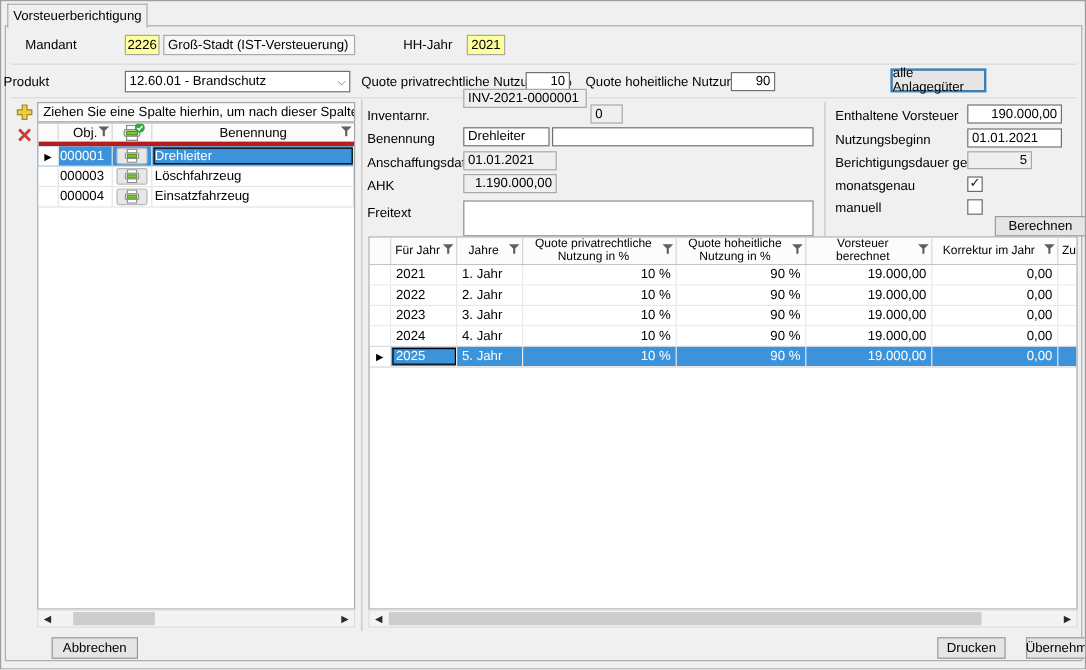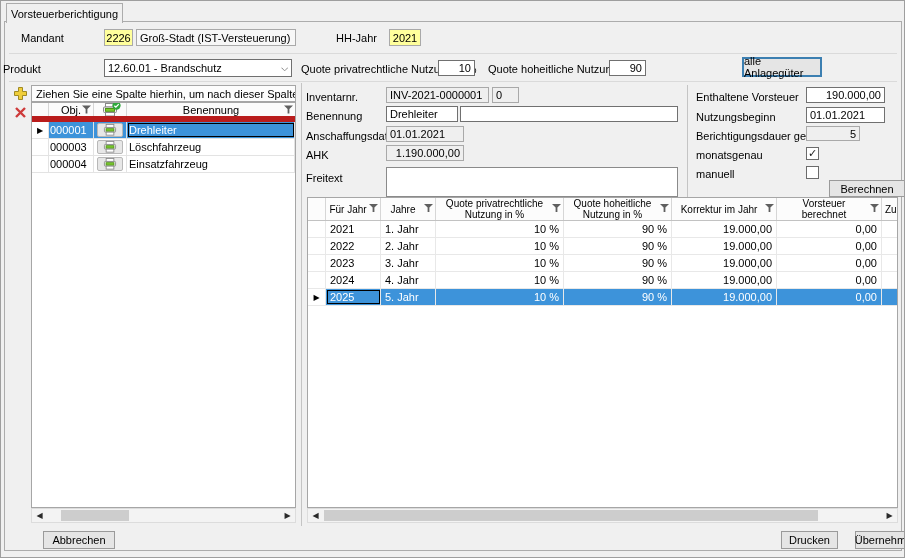--- a/index.html
+++ b/index.html
@@ -40,21 +40,21 @@
   .ghint{
     position:absolute;left:30px;top:84px;width:265px;height:17px;
     border:1px solid #A6A6A6;background:#FCFCFC;box-sizing:border-box;
     display:flex;align-items:center;padding:0 4px;overflow:hidden;white-space:nowrap;z-index:2;
   }
   
   .lgrid{
     position:absolute;left:30px;top:101px;width:265px;height:406px;
     border:1px solid #A6A6A6;background:#fff;box-sizing:border-box;overflow:hidden;z-index:2;
   }
-  .lgrid-header{display:flex;height:19px;background:#FBFBFB;border-bottom:6px solid #b91c1c;box-sizing:border-box;}
+  .lgrid-header{display:flex;height:19px;background:#FBFBFB;border-bottom:4px solid #b91c1c;box-sizing:border-box;}
   .lgh{position:relative;display:flex;align-items:center;justify-content:center;border-right:1px solid #D6D6D6;box-sizing:border-box;overflow:hidden;}
   .lrow{display:flex;height:17px;border-bottom:1px solid #E3E3E3;box-sizing:border-box;background:#fff;}
   .lcell{position:relative;display:flex;align-items:center;border-right:1px solid #E3E3E3;box-sizing:border-box;overflow:hidden;padding:0 2px;}
   .lc0{width:17px;justify-content:center;padding:0;}
   .lc1{width:45px;}
   .lc2{width:33px;justify-content:center;padding:0;}
   .lc3{flex:1;}
   .lrow.selected{background:#3D93DA;color:#fff;}
   .lrow.selected .lc0{background:#fff;color:#000;}
   .cell-focus{outline:1px solid #000;outline-offset:-2px;}
@@ -238,21 +238,21 @@
   <div class="sb" style="left:30px;top:507px;width:265px;">
     <div class="arr left">◀</div>
     <div class="thumb" style="left:29px;width:68px;"></div>
     <div class="arr right">▶</div>
   </div>
 
   <div class="vsep" style="left:300px;top:82px;height:443px;"></div>
   <div class="vsep" style="left:686px;top:84px;height:112px;"></div>
 
   <div class="lbl" style="left:305px;top:90px;">Inventarnr.</div>
-  <div class="field ro" style="left:385px;top:86px;width:103px;height:16px;">INV-2021-0000001</div>
+  <div class="field ro" style="left:385px;top:73px;width:103px;height:16px;">INV-2021-0000001</div>
   <div class="field ro" style="left:491px;top:86px;width:27px;height:16px;">0</div>
 
   <div class="lbl" style="left:305px;top:109px;">Benennung</div>
   <div class="field dark" style="left:385px;top:105px;width:72px;height:16px;">Drehleiter</div>
   <div class="field dark" style="left:459px;top:105px;width:218px;height:16px;"></div>
 
   <div class="lbl" style="left:305px;top:129px;">Anschaffungsdatum</div>
   <div class="field ro" style="left:385px;top:125px;width:78px;height:16px;">01.01.2021</div>
 
   <div class="lbl" style="left:305px;top:148px;">AHK</div>
@@ -302,28 +302,28 @@
         <span class="funnel"><svg width="9" height="9" viewBox="0 0 10 9">
               <path d="M0 0h10L6 4v5H4V4z" fill="#5F5F5F"></path>
             </svg></span>
       </div>
       <div class="ygh yc4">
         <span>Quote hoheitliche Nutzung in %</span>
         <span class="funnel"><svg width="9" height="9" viewBox="0 0 10 9">
               <path d="M0 0h10L6 4v5H4V4z" fill="#5F5F5F"></path>
             </svg></span>
       </div>
+      <div class="ygh yc5">
+        <span>Vorsteuer berechnet</span>
+        <span class="funnel"><svg width="9" height="9" viewBox="0 0 10 9">
+              <path d="M0 0h10L6 4v5H4V4z" fill="#5F5F5F"></path>
+            </svg></span>
+      </div>
       <div class="ygh yc6">
         <span>Korrektur im Jahr</span>
-        <span class="funnel"><svg width="9" height="9" viewBox="0 0 10 9">
-              <path d="M0 0h10L6 4v5H4V4z" fill="#5F5F5F"></path>
-            </svg></span>
-      </div>
-      <div class="ygh yc5">
-        <span>Vorsteuer berechnet</span>
         <span class="funnel"><svg width="9" height="9" viewBox="0 0 10 9">
               <path d="M0 0h10L6 4v5H4V4z" fill="#5F5F5F"></path>
             </svg></span>
       </div>
       <div class="ygh yc7" style="justify-content:flex-start;padding:0 0 0 3px;">Zu</div>
     </div>
 
     <div class="yrow">
       <div class="ycell yc0"></div>
       <div class="ycell yc1">2021</div>

